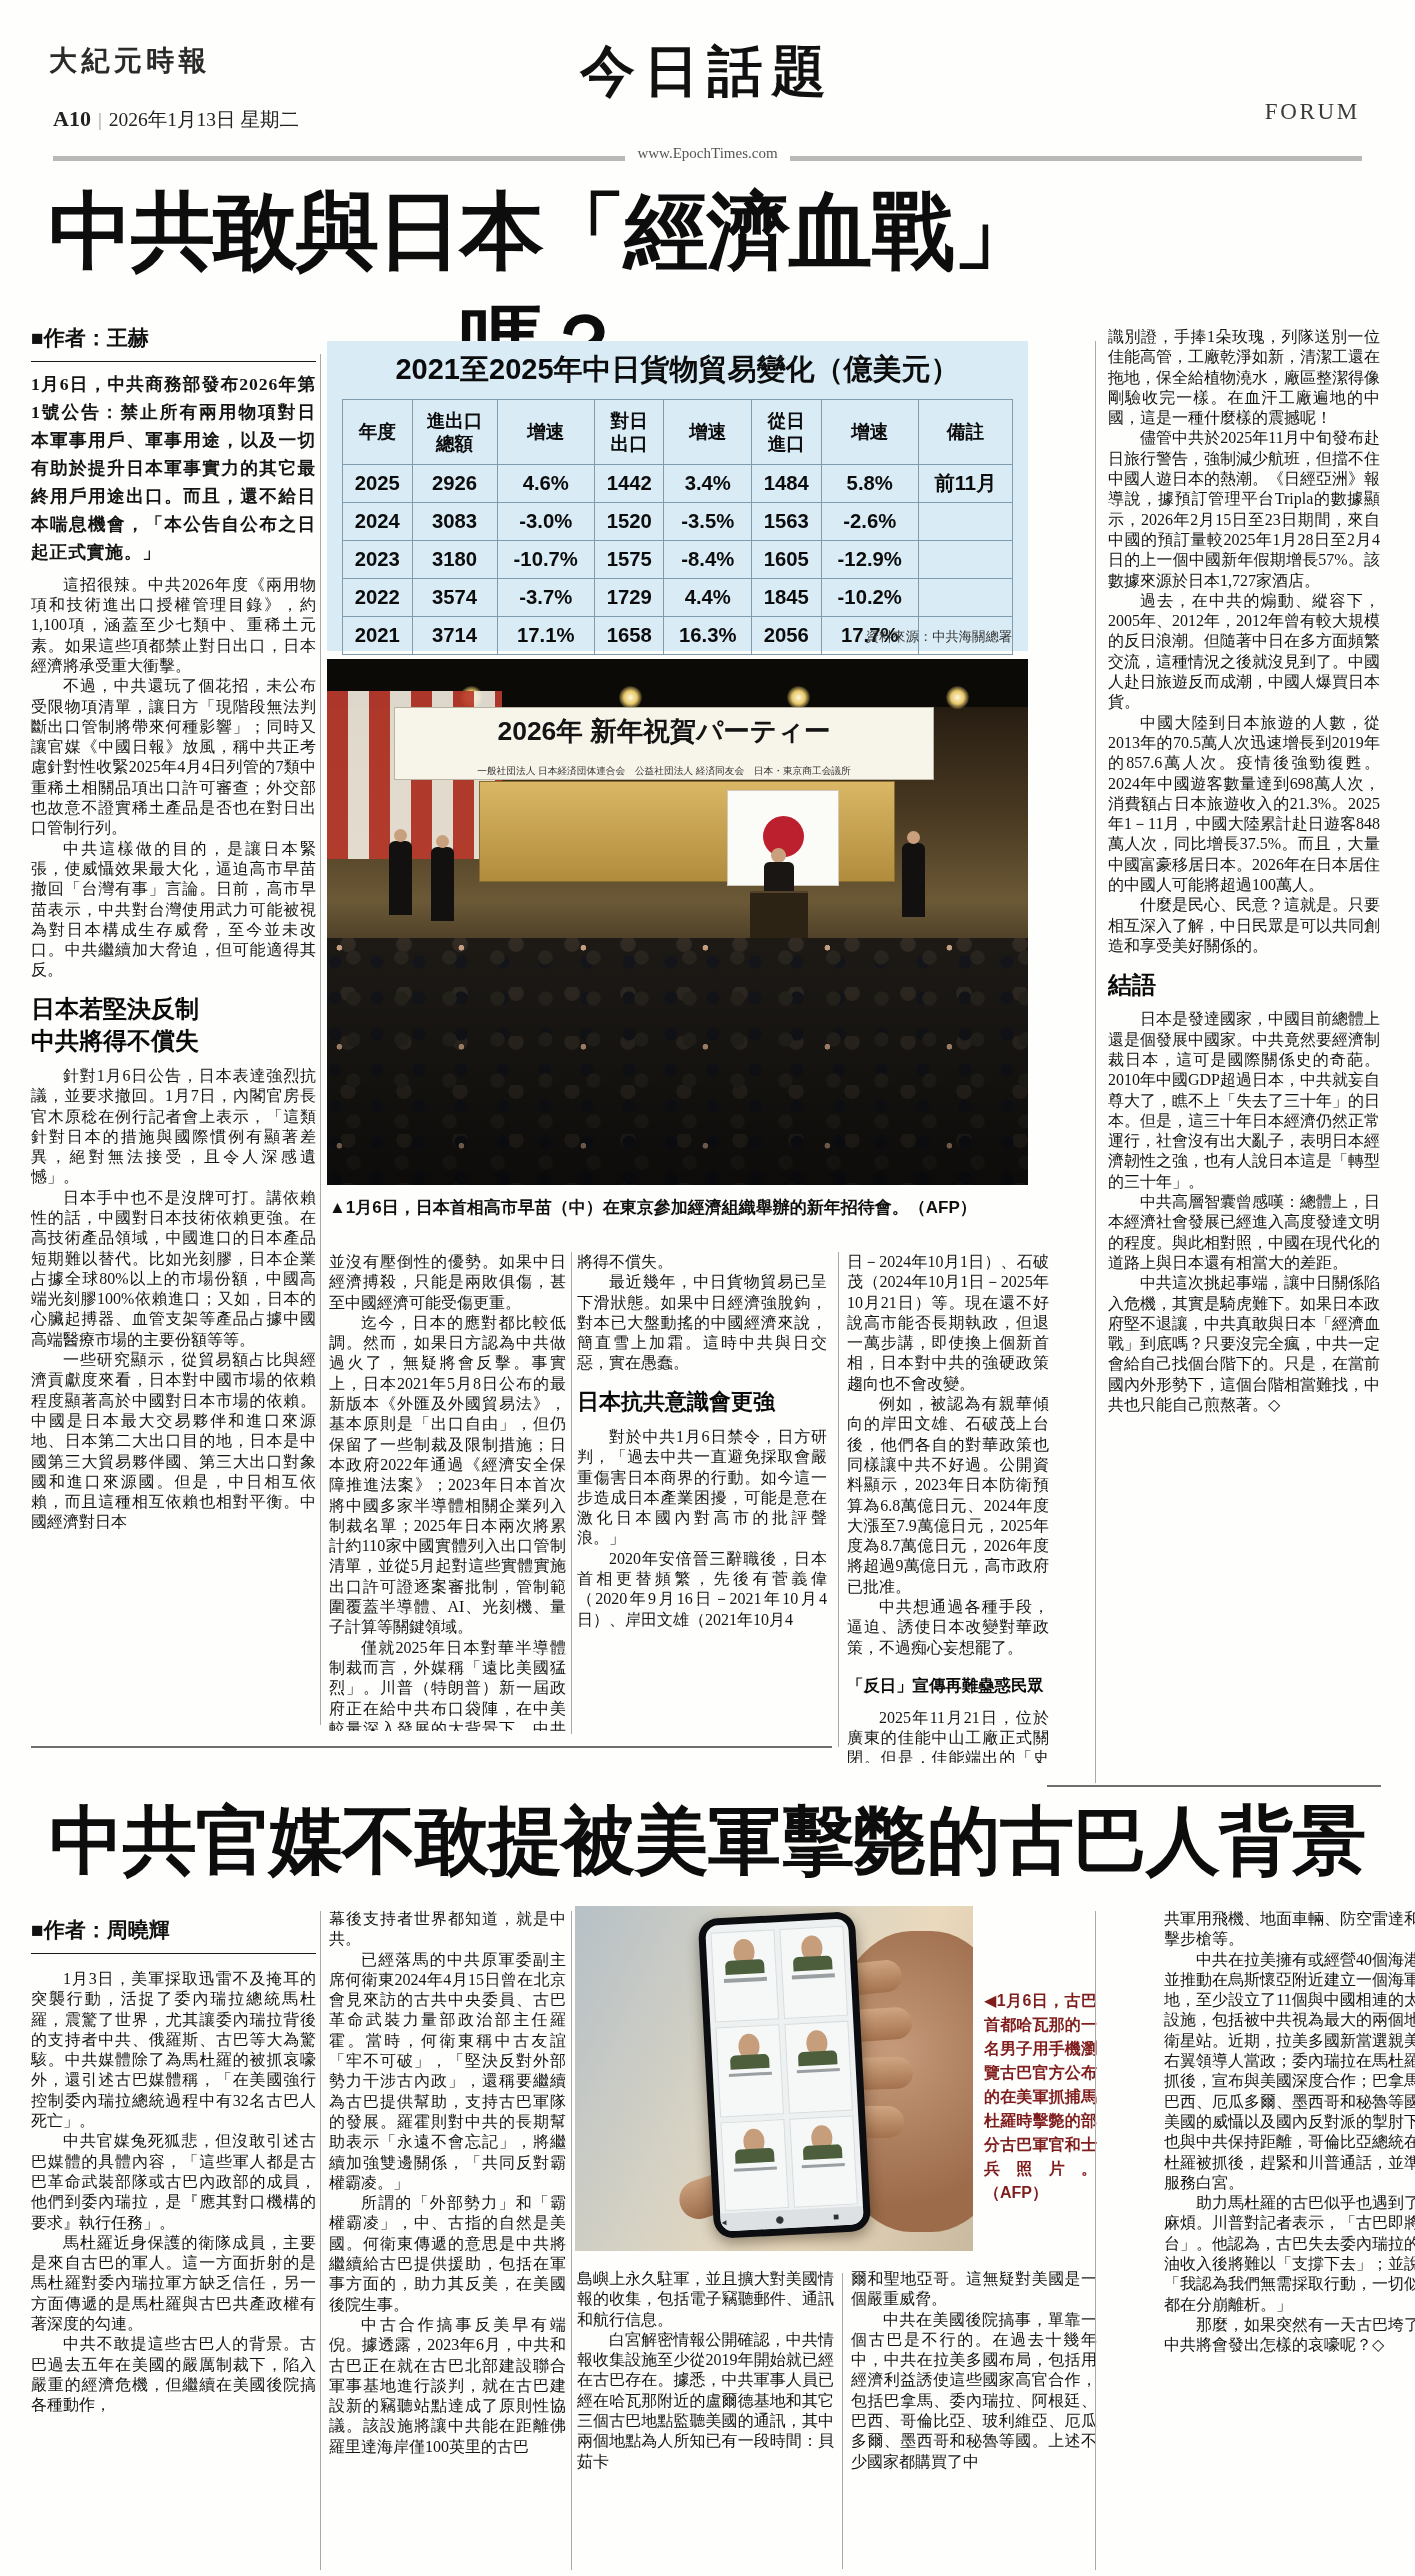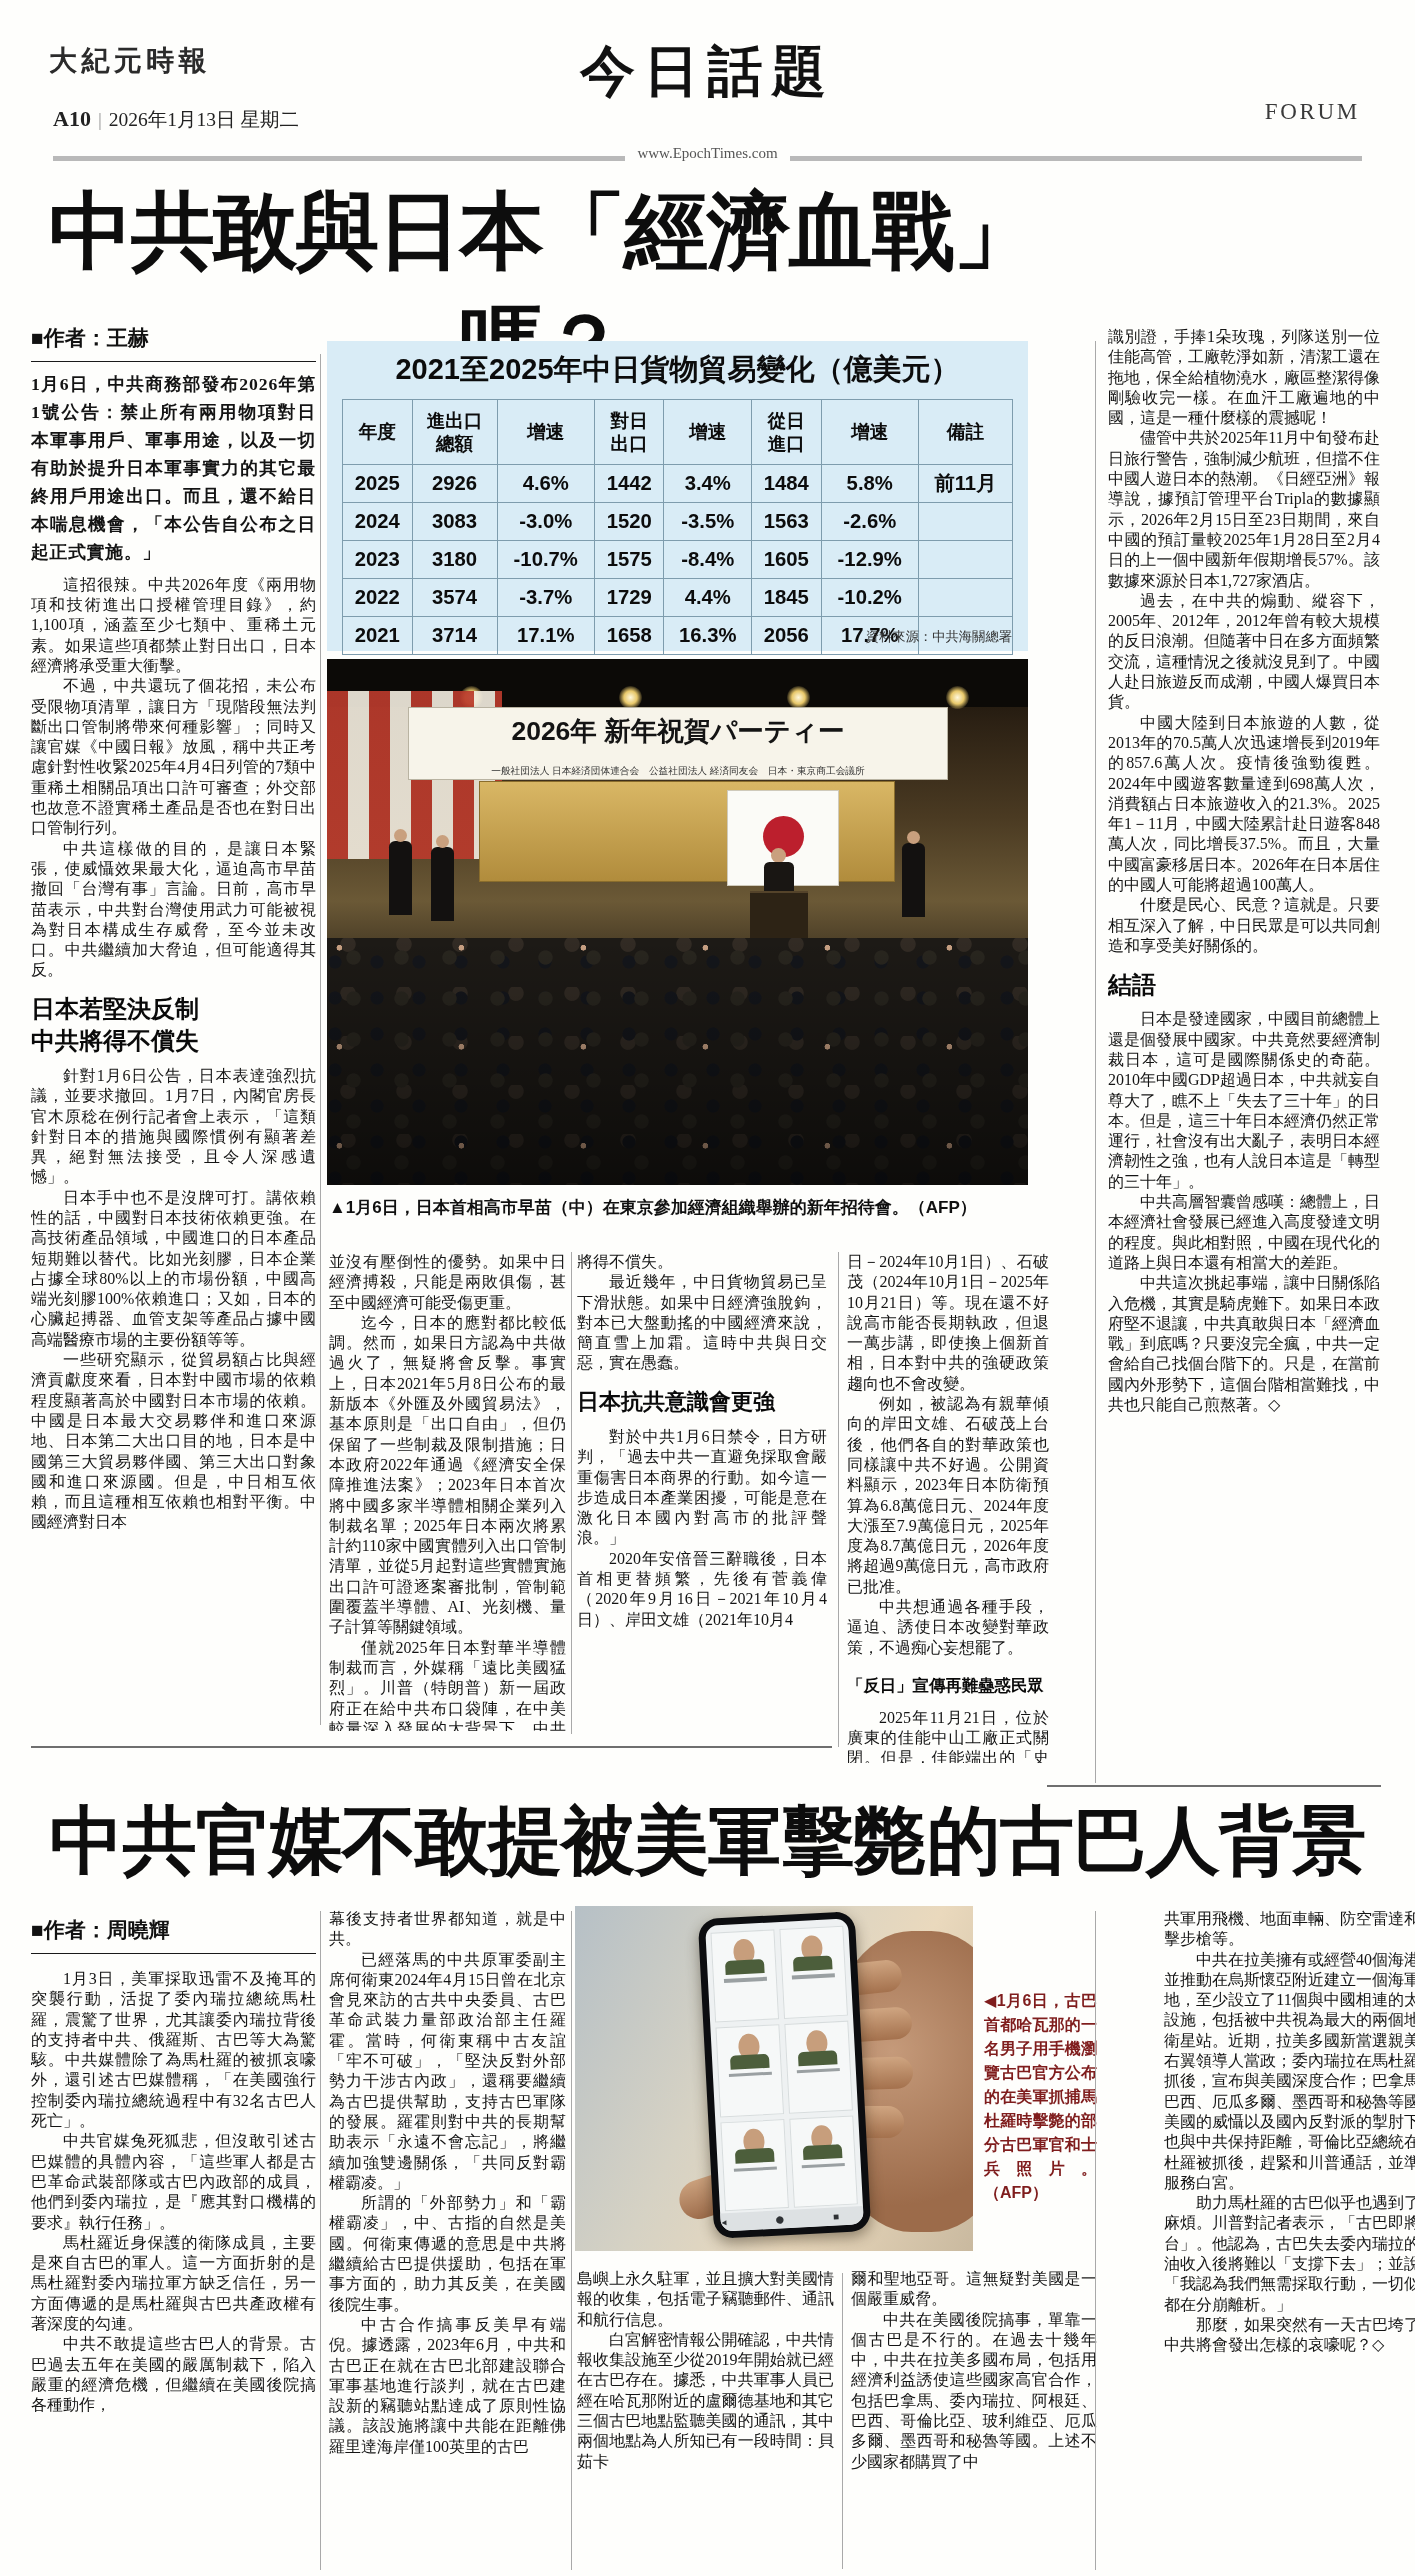--- a/index.html
+++ b/index.html
@@ -51,21 +51,21 @@
   
   .photo1{left:327px;top:659px;width:701px;height:526px;overflow:hidden;
           background:linear-gradient(#120e08 0%,#2c2114 12%,#4a3a22 30%,#6b5936 46%,#2e2519 62%,#191511 100%);}
   .ceiling{position:absolute;left:0;top:0;width:100%;height:48px;background:#0c0a07;}
   .lamp{position:absolute;top:26.5px;width:23px;height:23px;border-radius:50%;
         background:radial-gradient(circle,#fff8dd 0%,#e8c86a 40%,rgba(90,70,30,0) 75%);}
   .curtain{position:absolute;left:0;top:32px;width:175px;height:168px;
            background:repeating-linear-gradient(90deg,#b93a2c 0 21px,#efe9dc 21px 42px);opacity:.92;}
   .goldscreen{position:absolute;left:152px;top:122px;width:414px;height:99px;
               background:linear-gradient(#d9b765,#b18c3c);border:0.9px solid #8a6d2c;}
-  .banner{position:absolute;left:81px;top:48px;width:538px;height:71px;background:#f7f4ea;
+  .banner{position:absolute;left:67px;top:48px;width:538px;height:71px;background:#f7f4ea;
           border:0.9px solid #b9b3a2;text-align:center;}
   .banner .bt{font-family:"Liberation Sans",sans-serif;font-weight:bold;font-size:26.5px;color:#141414;margin-top:5.3px;}
   .banner .bo{font-family:"Liberation Sans",sans-serif;font-size:9.7px;color:#333;margin-top:16px;}
   .flagpanel{position:absolute;left:400px;top:131px;width:110px;height:94px;background:#fbfbf7;
              border:0.9px solid #cfcabb;}
   .flagpanel .sun{width:41px;height:41px;border-radius:50%;background:#bc1f2d;margin:25px auto;}
   .speaker-head{position:absolute;left:444px;top:189px;width:15px;height:15px;border-radius:50%;background:#c9a07e;}
   .speaker-body{position:absolute;left:437px;top:203px;width:30px;height:37px;background:#191613;border-radius:5.3px 5.3px 0 0;}
   .podium{position:absolute;left:423px;top:232px;width:58px;height:62px;background:#2d2315;border-top:2.7px solid #54432a;}
   .fig{position:absolute;width:23px;height:74px;background:#131110;border-radius:6.2px 6.2px 0 0;}

